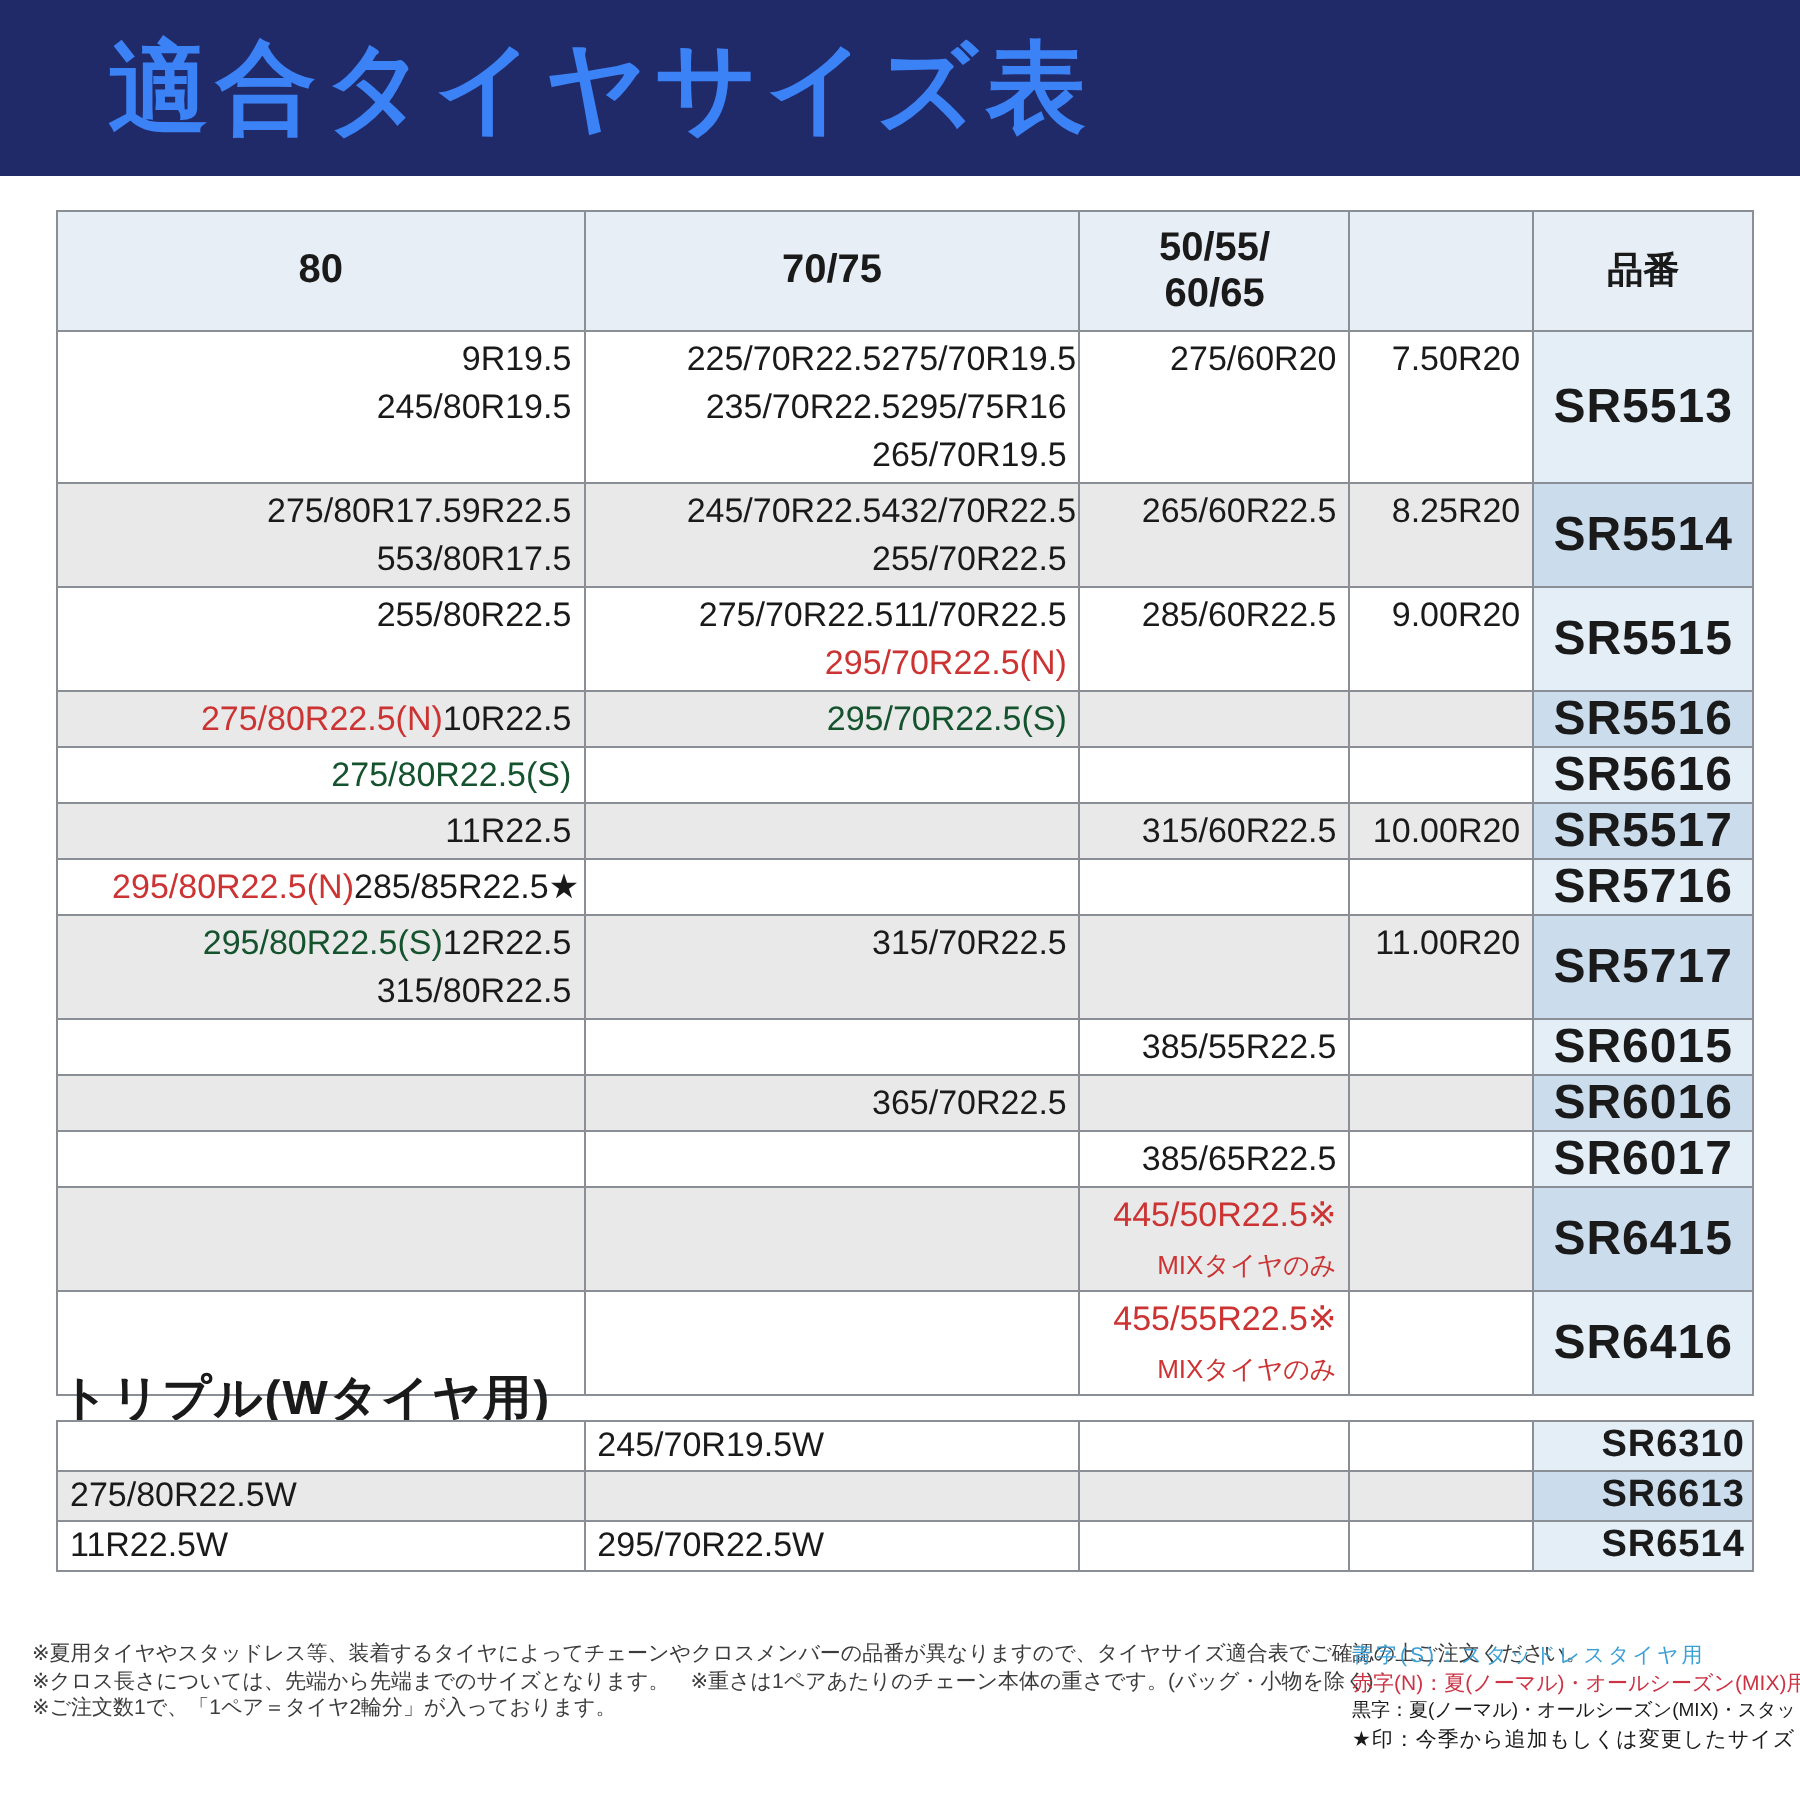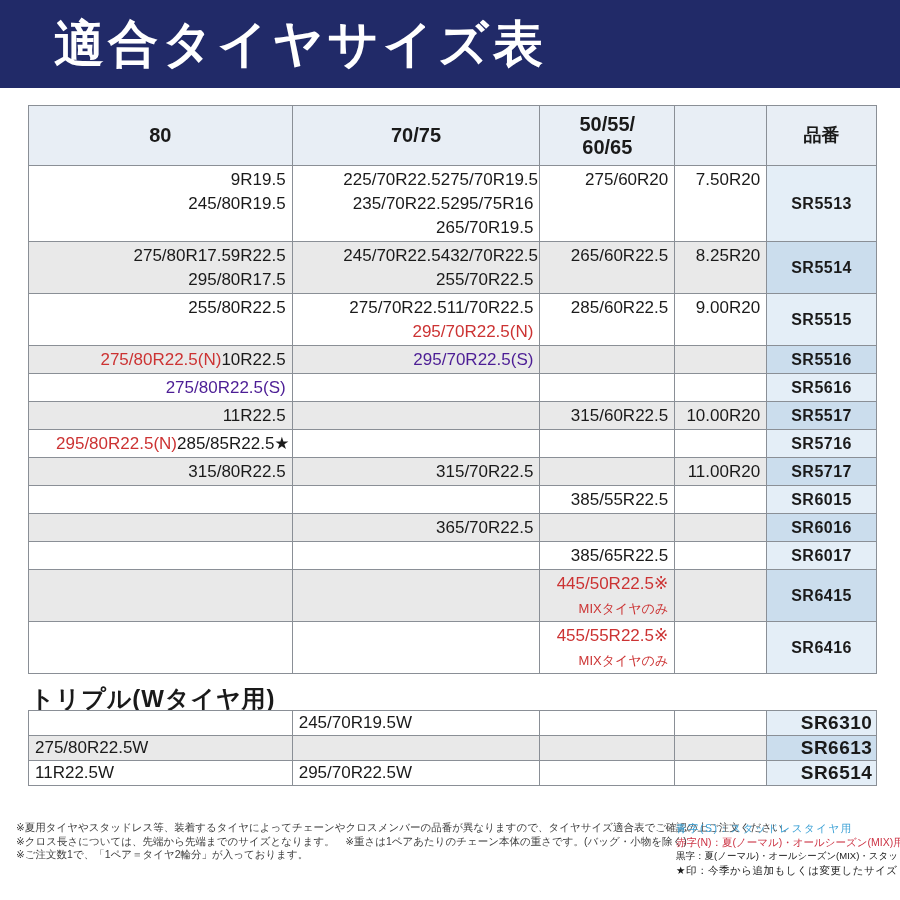--- a/index.html
+++ b/index.html
@@ -8,21 +8,21 @@
     width:900px; height:900px; position:relative; background:#ffffff;
     font-family:"Liberation Sans","DejaVu Sans",sans-serif; overflow:hidden;
     color:#1a1a1a;
   }
   
   .banner {
     position:absolute; left:0; top:0; width:900px; height:88px;
     background:#212a68; display:flex; align-items:center; padding-left:54px;
   }
   .banner .title {
-    color:#ffffff; font-size:50px; font-weight:bold; letter-spacing:4px;
+    color:#3b82f6; font-size:50px; font-weight:bold; letter-spacing:4px;
   }
   
   .tbl {
     position:absolute; left:28px; width:849px;
     border-top:1px solid #8a8f96; border-left:1px solid #8a8f96;
     background:#fff;
   }
   #main-table { top:105px;text-align:right; }
   .trow { display:flex; width:100%; }
   .cell {
@@ -35,29 +35,29 @@
   .hrow .cell {
     background:#e8eef5; display:flex; flex-direction:column;
     align-items:center; justify-content:center;
     font-weight:bold; font-size:20px; line-height:23px; height:60px;
     padding:0 4px;
   }
   .hrow .c4 { font-size:18px; }
   .shade .cell { background:#e9e9e9; }
   .codecell {
     display:flex; align-items:center; justify-content:center;
-    font-weight:bold; font-size:16px; letter-spacing:0.5px;
+    font-weight:bold; font-size:24px; letter-spacing:0.5px;
     background:#e4eef7 !important;
   }
   .shade .codecell { background:#cbdded !important; }
   .line { white-space:nowrap; }
   .line .seg { display:inline-block; }
   .line .seg.first-of-pair { width:142px; }
   .seg.red  { color:#cc3333; }
-  .seg.blue { color:#4c1d95; }
+  .seg.blue { color:#14532d; }
   .seg.small { font-size:13px; line-height:19px; }
   
   .triple-title {
     position:absolute; left:30px; top:683px;
     font-size:24px; font-weight:bold; letter-spacing:1px;
   }
   #triple-table { top:710px; }
   #triple-table .cell { padding:1px 6px; font-size:17px; line-height:22px; }
   #triple-table .codecell { font-size:19px;padding-left:36px; }
   
@@ -117,21 +117,21 @@
         <div class="line"><span class="seg">275/60R20</span></div>
       </div>
       <div class="cell c3">
         <div class="line"><span class="seg">7.50R20</span></div>
       </div>
       <div class="cell c4 codecell">SR5513</div>
     </div>
     <div class="trow shade">
       <div class="cell c0">
         <div class="line"><span class="seg first-of-pair">275/80R17.5</span><span class="seg">9R22.5</span></div>
-        <div class="line"><span class="seg">295/80R17.5</span></div>
+        <div class="line"><span class="seg">553/80R17.5</span></div>
       </div>
       <div class="cell c1">
         <div class="line"><span class="seg first-of-pair">245/70R22.5</span><span class="seg">432/70R22.5</span></div>
         <div class="line"><span class="seg">255/70R22.5</span></div>
       </div>
       <div class="cell c2">
         <div class="line"><span class="seg">265/60R22.5</span></div>
       </div>
       <div class="cell c3">
         <div class="line"><span class="seg">8.25R20</span></div>
@@ -191,20 +191,21 @@
       <div class="cell c0">
         <div class="line"><span class="seg red first-of-pair">295/80R22.5(N)</span><span class="seg">285/85R22.5★</span></div>
       </div>
       <div class="cell c1"></div>
       <div class="cell c2"></div>
       <div class="cell c3"></div>
       <div class="cell c4 codecell">SR5716</div>
     </div>
     <div class="trow shade">
       <div class="cell c0">
+        <div class="line"><span class="seg blue first-of-pair">295/80R22.5(S)</span><span class="seg">12R22.5</span></div>
         <div class="line"><span class="seg">315/80R22.5</span></div>
       </div>
       <div class="cell c1">
         <div class="line"><span class="seg">315/70R22.5</span></div>
       </div>
       <div class="cell c2"></div>
       <div class="cell c3">
         <div class="line"><span class="seg">11.00R20</span></div>
       </div>
       <div class="cell c4 codecell">SR5717</div>

